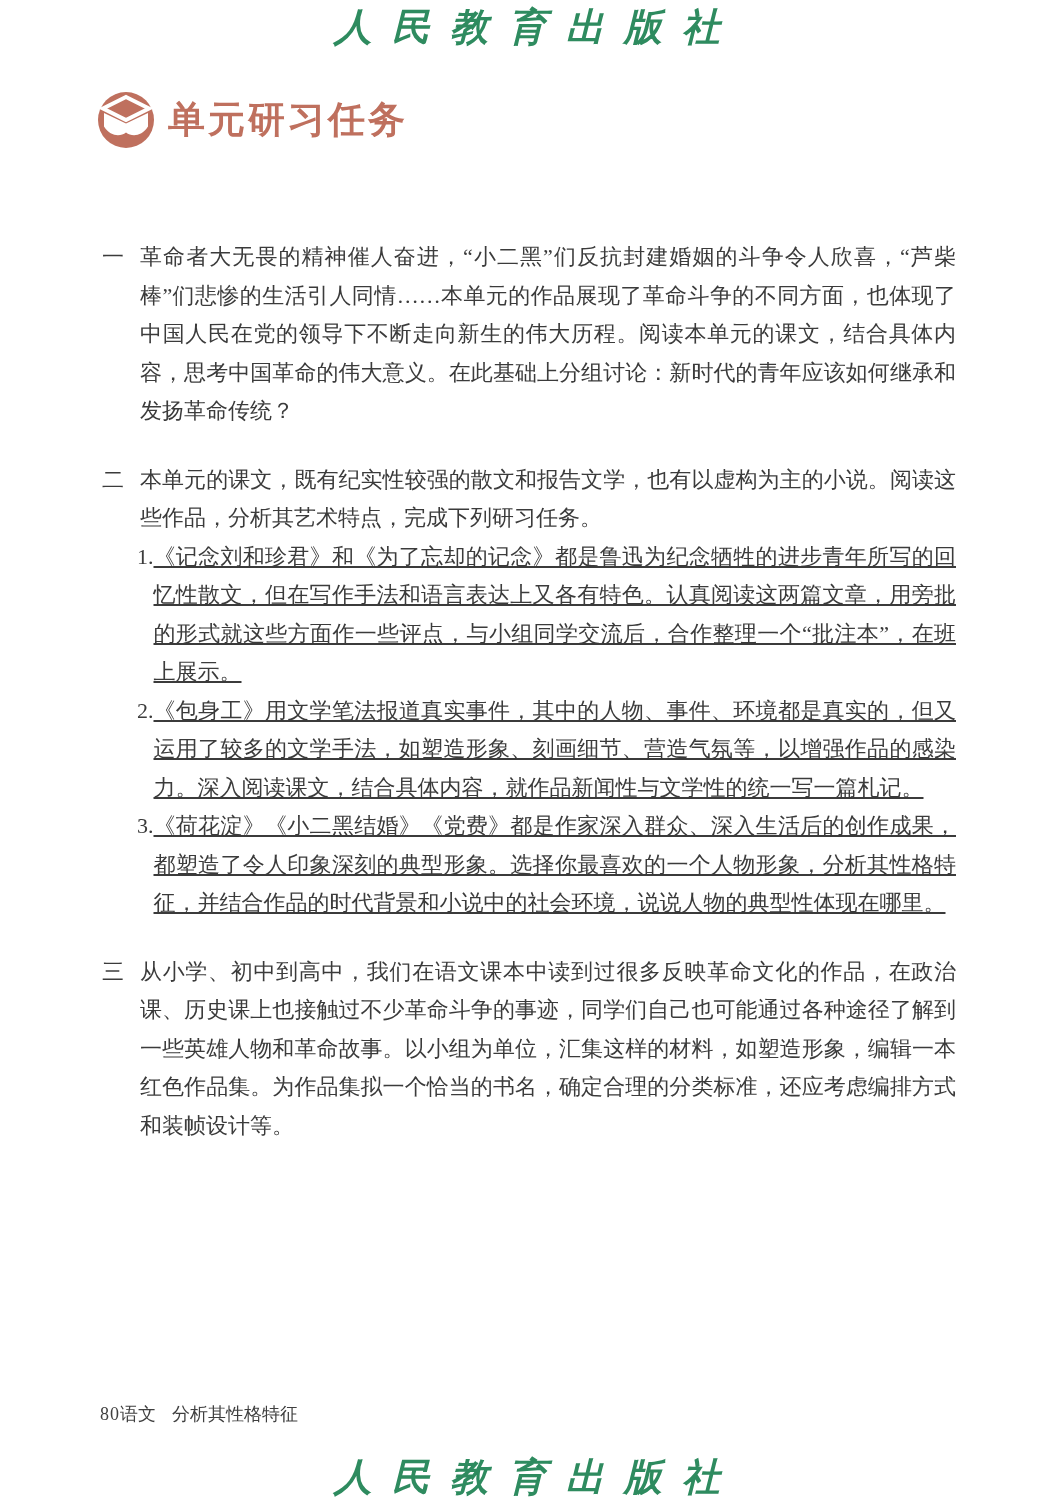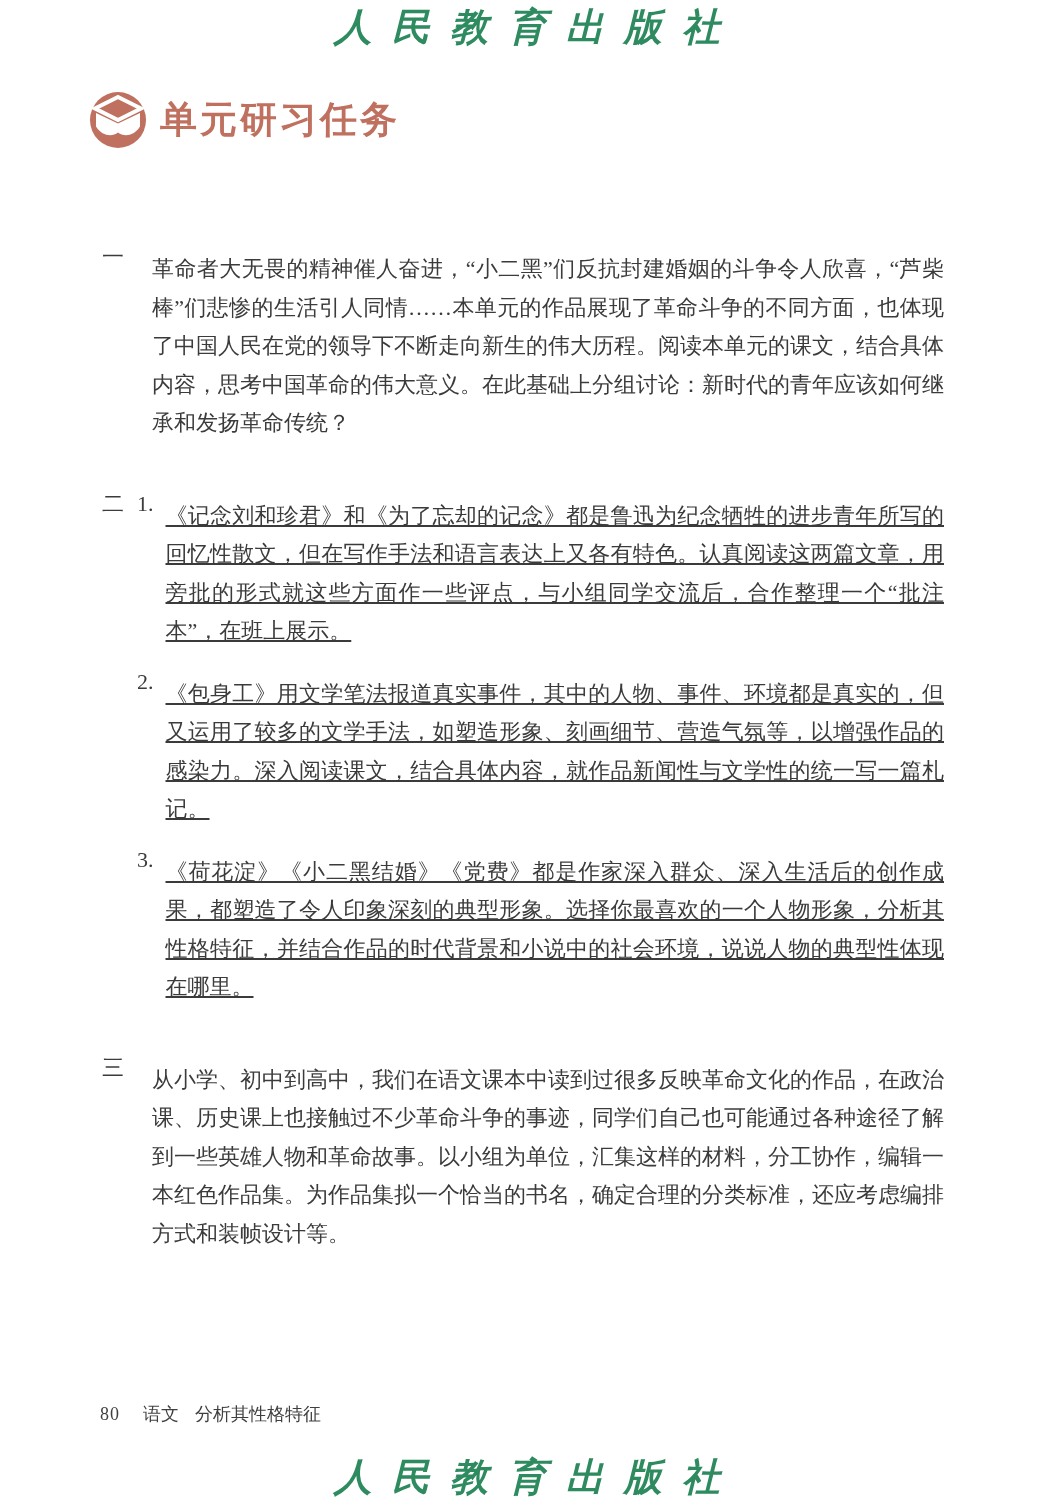--- a/index.html
+++ b/index.html
@@ -25,21 +25,21 @@
     letter-spacing: 20px;
     white-space: nowrap;
     padding-left: 12px;
   }
   .watermark.top { top: 2px; }
   .watermark.bottom { top: 1452px; }
 
   
   .title-row {
     position: absolute;
-    top: 92px; left: 90px;
+    top: 92px; left: 98px;
     display: flex;
     align-items: center;
     gap: 14px;
   }
   .title-icon { width: 56px; height: 56px; flex: 0 0 56px; }
   h1.page-title {
     margin: 0;
     font-size: 37px;
     font-weight: bold;
     letter-spacing: 3px;
@@ -55,36 +55,36 @@
     font-size: 22px;
     line-height: 38.5px;
   }
   .task { display: flex; margin-bottom: 30px; }
   .task:last-child { margin-bottom: 0; }
   .task-num {
     flex: 0 0 40px;
     padding-left: 2px;
   }
   .task-body { flex: 1; min-width: 0; }
-  .task-body p { margin: 12px; text-align: justify; }
+  .task-body p { margin: 0; text-align: justify; }
   .sub-item { display: flex; margin-left: -3px; }
   .sub-marker { flex: 0 0 16px; white-space: nowrap; }
   .sub-text { flex: 1; min-width: 0; margin: 0; text-align: justify; text-decoration: underline; }
 
   
   .footer {
     position: absolute;
     top: 1402px; left: 100px;
     display: flex;
     align-items: baseline;
     font-size: 18px;
     color: #3f3f3f;
     white-space: nowrap;
   }
-  .footer .page-num { margin-right: 23px; letter-spacing: 1px; }
+  .footer .page-num { letter-spacing: 1px; }
   .footer .subject { margin-right: 16px; }
 </style>
 </head>
 <body>
 
 <div class="watermark top">人民教育出版社</div>
 
 <header class="title-row">
   <span class="title-icon">
     <svg viewBox="0 0 56 56" width="56" height="56" aria-hidden="true">
@@ -101,39 +101,40 @@
   <section class="task">
     <div class="task-num">一</div>
     <div class="task-body">
       <p>革命者大无畏的精神催人奋进，“小二黑”们反抗封建婚姻的斗争令人欣喜，“芦柴棒”们悲惨的生活引人同情……本单元的作品展现了革命斗争的不同方面，也体现了中国人民在党的领导下不断走向新生的伟大历程。阅读本单元的课文，结合具体内容，思考中国革命的伟大意义。在此基础上分组讨论：新时代的青年应该如何继承和发扬革命传统？</p>
     </div>
   </section>
 
   <section class="task">
     <div class="task-num">二</div>
     <div class="task-body">
+      <p>本单元的课文，既有纪实性较强的散文和报告文学，也有以虚构为主的小说。阅读这些作品，分析其艺术特点，完成下列研习任务。</p>
       <div class="sub-item">
         <span class="sub-marker">1.</span>
         <p class="sub-text">《记念刘和珍君》和《为了忘却的记念》都是鲁迅为纪念牺牲的进步青年所写的回忆性散文，但在写作手法和语言表达上又各有特色。认真阅读这两篇文章，用旁批的形式就这些方面作一些评点，与小组同学交流后，合作整理一个“批注本”，在班上展示。</p>
       </div>
       <div class="sub-item">
         <span class="sub-marker">2.</span>
         <p class="sub-text">《包身工》用文学笔法报道真实事件，其中的人物、事件、环境都是真实的，但又运用了较多的文学手法，如塑造形象、刻画细节、营造气氛等，以增强作品的感染力。深入阅读课文，结合具体内容，就作品新闻性与文学性的统一写一篇札记。</p>
       </div>
       <div class="sub-item">
         <span class="sub-marker">3.</span>
         <p class="sub-text">《荷花淀》《小二黑结婚》《党费》都是作家深入群众、深入生活后的创作成果，都塑造了令人印象深刻的典型形象。选择你最喜欢的一个人物形象，分析其性格特征，并结合作品的时代背景和小说中的社会环境，说说人物的典型性体现在哪里。</p>
       </div>
     </div>
   </section>
 
   <section class="task">
     <div class="task-num">三</div>
     <div class="task-body">
-      <p>从小学、初中到高中，我们在语文课本中读到过很多反映革命文化的作品，在政治课、历史课上也接触过不少革命斗争的事迹，同学们自己也可能通过各种途径了解到一些英雄人物和革命故事。以小组为单位，汇集这样的材料，分工协作，编辑一本红色作品集。为作品集拟一个恰当的书名，确定合理的分类标准，还应考虑编排方式和装帧设计等。</p>
+      <p>从小学、初中到高中，我们在语文课本中读到过很多反映革命文化的作品，在政治课、历史课上也接触过不少革命斗争的事迹，同学们自己也可能通过各种途径了解到一些英雄人物和革命故事。以小组为单位，汇集这样的材料，如塑造形象，编辑一本红色作品集。为作品集拟一个恰当的书名，确定合理的分类标准，还应考虑编排方式和装帧设计等。</p>
     </div>
   </section>
 
 </main>
 
 <footer class="footer">
   <span class="page-num">80</span>
   <span class="subject">语文</span>
   <span class="volume">分析其性格特征</span>
 </footer>

